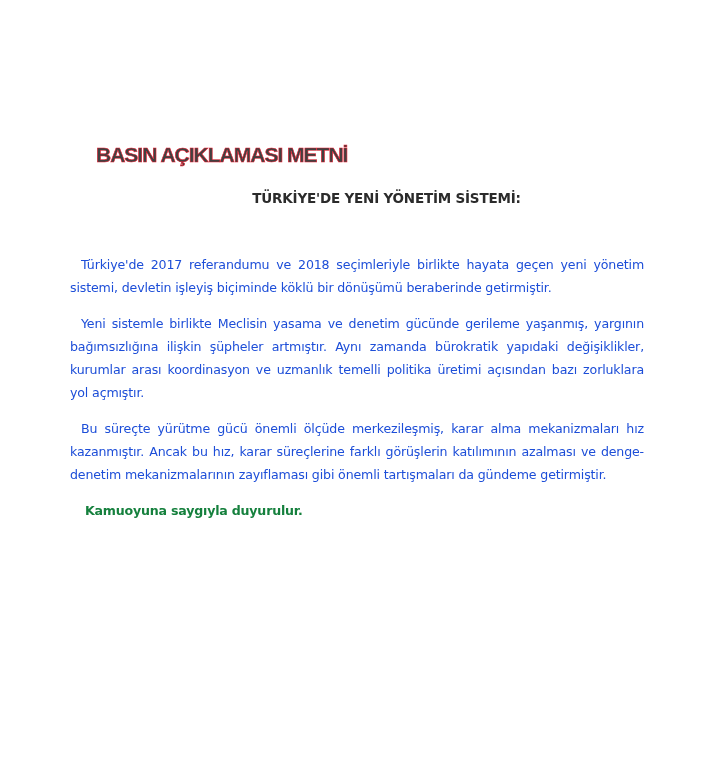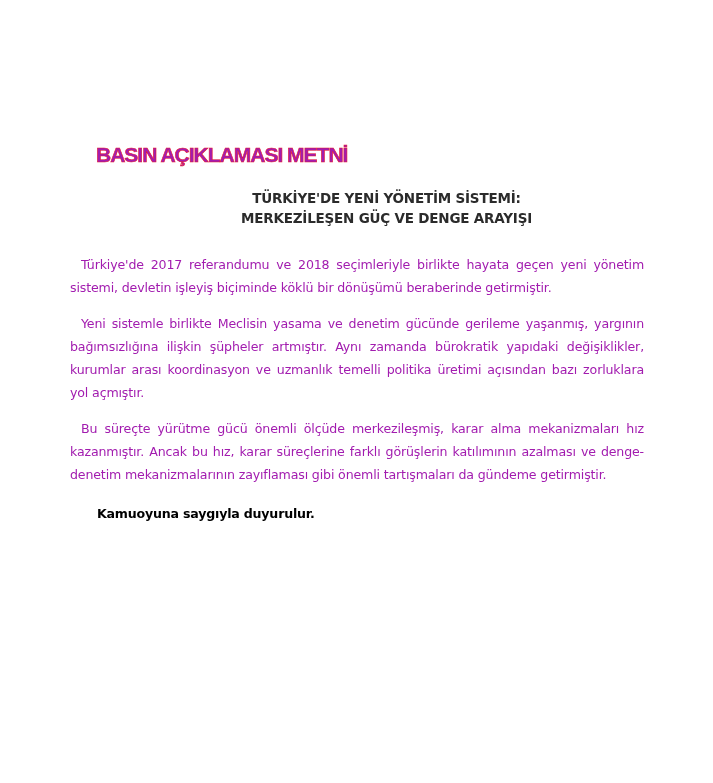--- a/index.html
+++ b/index.html
@@ -24,21 +24,21 @@
     }
     .doc-label {
       position: absolute;
       left: 96px;
       top: 142px;
       margin: 0;
       font-family: "Liberation Sans", sans-serif;
       font-weight: 900;
       font-size: 21px;
       letter-spacing: -1px;
-      color: #a21caf;
+      color: #404040;
       line-height: 26px;
       white-space: nowrap;
       -webkit-text-stroke: 0.6px #e8192c;
     }
     .title {
       position: absolute;
       left: 0;
       width: 713px;
       top: 188px;
       margin: 0;
@@ -59,47 +59,46 @@
       position: absolute;
       left: 70px;
       width: 574px;
       top: 253px;
     }
     .para {
       margin: 0 0 13px 0;
       font-family: "DejaVu Sans", sans-serif;
       font-size: 12.6px;
       line-height: 23px;
-      color: #a21caf;
+      color: #1d4ed8;
       text-align: justify;
       text-indent: 11px;
       letter-spacing: -0.15px;
       word-spacing: 0px;
     }
     .closing {
-      margin: 16px;
+      margin: 4px;
       padding-left: 11px;
       font-family: "DejaVu Sans", sans-serif;
       font-size: 12.6px;
       font-weight: bold;
       line-height: 23px;
-      color: #000000;
+      color: #15803d;
       letter-spacing: -0.2px;
     }
   </style>
 </head>
 <body>
 
 <div class="page">
 
   <h2 class="doc-label">BASIN AÇIKLAMASI METNİ</h2>
 
   <h1 class="title">
     <span class="title-line title-line-1">TÜRKİYE'DE YENİ YÖNETİM SİSTEMİ:</span>
-    <span class="title-line title-line-2">MERKEZİLEŞEN GÜÇ VE DENGE ARAYIŞI</span>
   </h1>
 
   <div class="body-text">
     <p class="para">Türkiye'de 2017 referandumu ve 2018 seçimleriyle birlikte hayata geçen yeni yönetim sistemi, devletin işleyiş biçiminde köklü bir dönüşümü beraberinde getirmiştir.</p>
     <p class="para">Yeni sistemle birlikte Meclisin yasama ve denetim gücünde gerileme yaşanmış, yargının bağımsızlığına ilişkin şüpheler artmıştır. Aynı zamanda bürokratik yapıdaki değişiklikler, kurumlar arası koordinasyon ve uzmanlık temelli politika üretimi açısından bazı zorluklara yol açmıştır.</p>
     <p class="para">Bu süreçte yürütme gücü önemli ölçüde merkezileşmiş, karar alma mekanizmaları hız kazanmıştır. Ancak bu hız, karar süreçlerine farklı görüşlerin katılımının azalması ve denge-denetim mekanizmalarının zayıflaması gibi önemli tartışmaları da gündeme getirmiştir.</p>
     <p class="closing">Kamuoyuna saygıyla duyurulur.</p>
   </div>
 
 </div>

